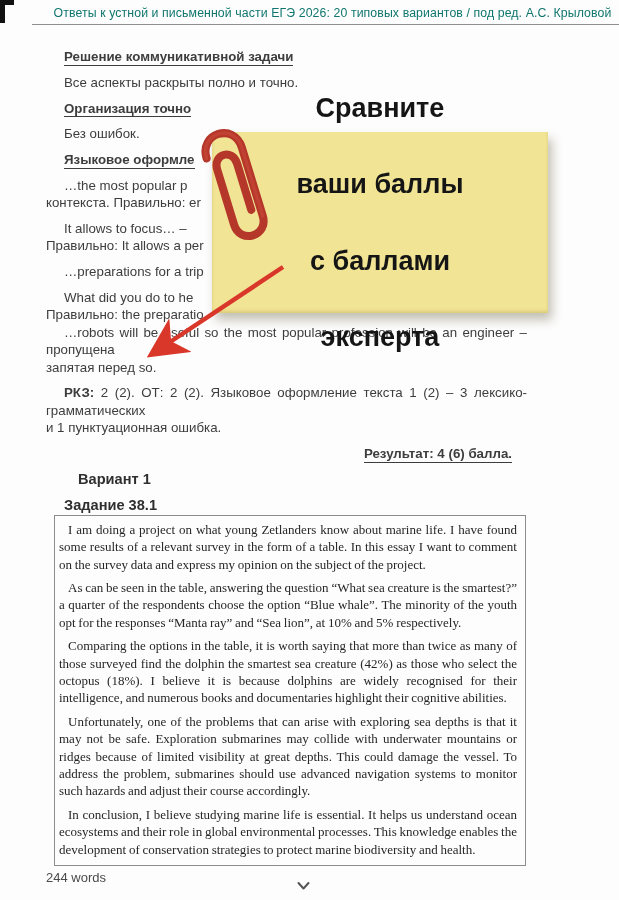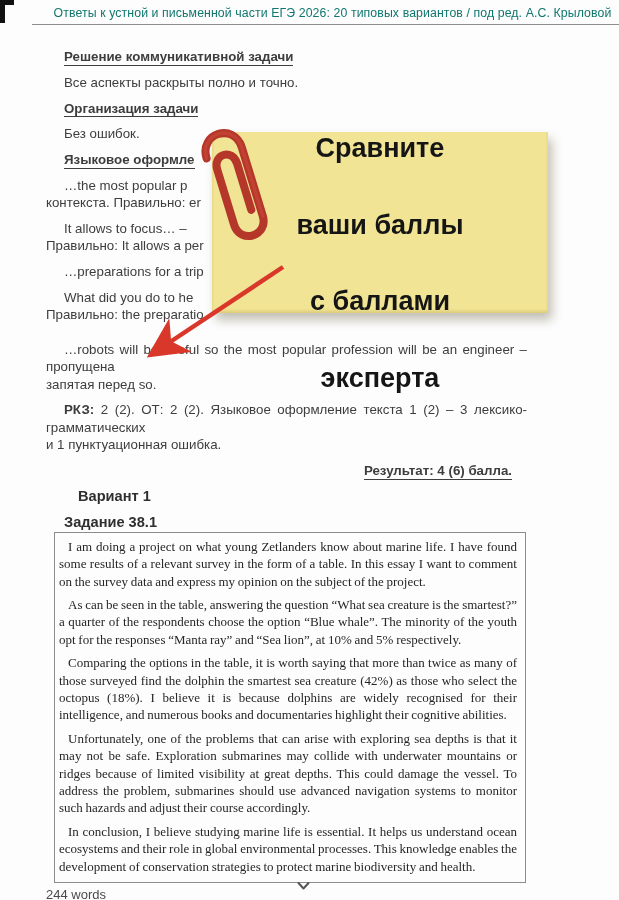--- a/index.html
+++ b/index.html
@@ -21,41 +21,41 @@
   .ln{font-size:13.3px;line-height:17.2px;margin:0 0 8.6px 0;}
   .ind{text-indent:18px;}
   .bold{font-weight:bold;}
   .ul{border-bottom:1.7px solid #3d3d3d;padding-bottom:0.5px;}
   .just1{text-align:justify;text-align-last:justify;}
 
   .frag{display:flex;justify-content:space-between;font-size:13.3px;line-height:17.2px;margin:0;}
   .frag.para-gap{margin-top:8.6px;}
   .frag .l.indent{margin-left:18px;}
   .frag .r.inset{margin-right:36px;}
-  .fragblock{margin-bottom:18px;}
+  .fragblock{margin-bottom:1px;}
 
   .result-line{text-align:right;font-size:13.3px;line-height:17.2px;margin:9px 15px 0 0;}
 
   .h-variant{font-size:14.6px;line-height:18px;font-weight:bold;color:#2f2f2f;margin:8px 0 0 32px;}
   .h-task{font-size:14.6px;line-height:18px;font-weight:bold;color:#2f2f2f;margin:7.5px 0 0 18px;}
   .h-expert{font-size:13.6px;line-height:17.5px;font-weight:bold;color:#2f2f2f;margin:7px 0 0 18px;}
 
   .essay-box{margin:1px 1px 0 8px;border:1.4px solid #8c8c8c;padding:5px 8px 7px 4px;
              font-family:"Liberation Serif",serif;font-size:13px;line-height:17.4px;color:#262626;
              text-align:justify;word-spacing:-0.5px;}
   .essay-box p{margin:0 0 6px 0;text-indent:9px;}
   .essay-box p:last-child{margin-bottom:0;}
 
   .wordcount{text-align:left;font-size:13px;color:#4a4a4a;margin:4px 0 0 0;}
   .pagenum{text-align:center;font-size:14.5px;color:#4a4a4a;margin:14px 0 0 0;}
 
   
   .note{position:absolute;left:212px;top:132px;width:336px;height:181px;background:#f1e494;
         box-shadow:4px 7px 10px rgba(60,50,10,0.30), inset 0 -2px 3px rgba(150,130,40,0.25);
-        display:flex;flex-direction:column;justify-content:space-between;align-items:center;
+        display:flex;flex-direction:column;justify-content:center;align-items:center;
         z-index:5;gap:44px;}
   .note .nline{font-size:27px;line-height:32.5px;font-weight:bold;color:#151515;
                font-family:"Liberation Sans",sans-serif;text-align:center;}
 
   .clip{position:absolute;left:186px;top:110px;width:96px;height:150px;z-index:6;}
   .arrow{position:absolute;left:0;top:0;width:619px;height:900px;z-index:7;pointer-events:none;}
 
   .chev{position:absolute;left:297px;top:881px;width:13px;height:10px;z-index:3;cursor:pointer;}
 </style>
 </head>
@@ -68,21 +68,21 @@
       <div class="v"></div>
   </div>
 
   <div class="runhead">Ответы к устной и письменной части ЕГЭ 2026: 20 типовых вариантов / под ред. А.С. Крыловой</div>
   <div class="runrule"></div>
 
   <div class="content">
 
     <div class="ln ind bold"><span class="ul">Решение коммуникативной задачи</span></div>
     <div class="ln ind">Все аспекты раскрыты полно и точно.</div>
-    <div class="ln ind bold"><span class="ul">Организация задачи</span></div>
+    <div class="ln ind bold"><span class="ul">Организация точно</span></div>
     <div class="ln ind">Без ошибок.</div>
 
     <div class="frag">
       <span class="l indent bold"><span class="ul">Языковое оформле</span></span>
       <span class="r inset bold"><span class="ul">и)</span></span>
     </div>
 
     <div class="frag para-gap">
       <span class="l indent">…the most popular p</span>
       <span class="r">лова в</span>

